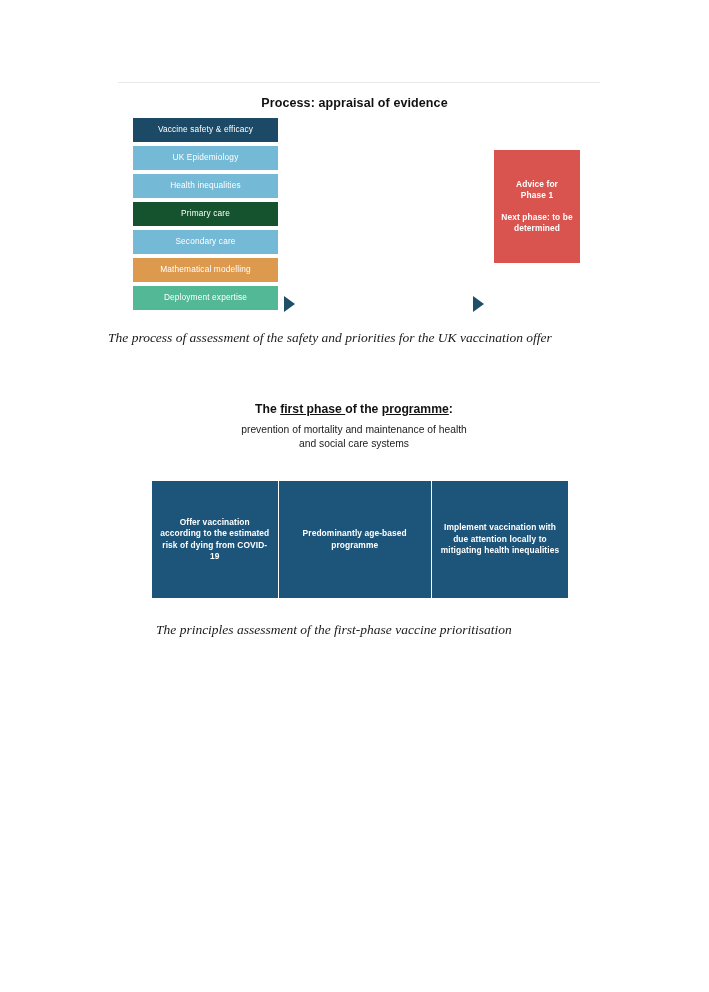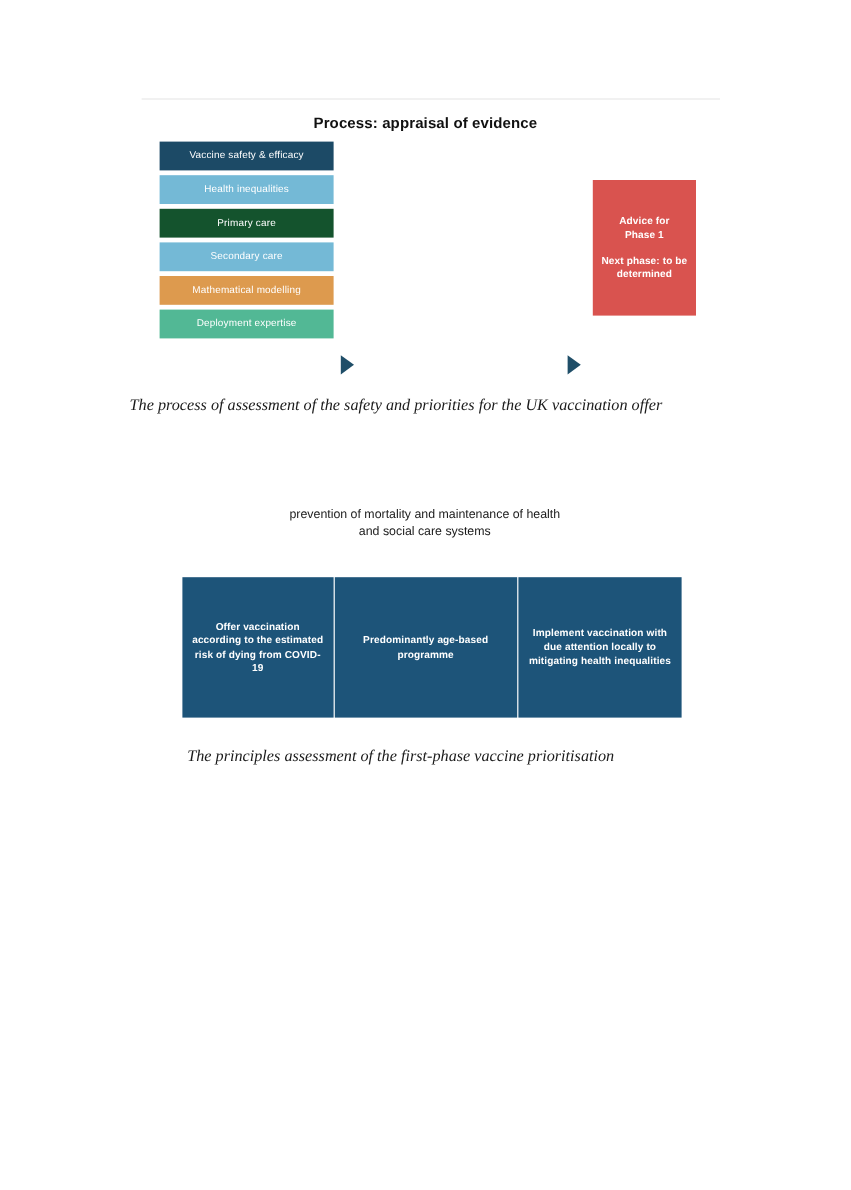--- a/index.html
+++ b/index.html
@@ -213,20 +213,21 @@
 <div class="page">
 
   <div class="top-rule"></div>
 
   <div class="fig1">
 
     <div class="fig1-title">Process: appraisal of evidence</div>
 
     <div class="stack">
       <div class="stack-box" style="background:#1c4a66">Vaccine safety &amp; efficacy</div>
+      <div class="stack-box" style="background:#74b9d6">UK Epidemiology</div>
       <div class="stack-box" style="background:#74b9d6">Health inequalities</div>
       <div class="stack-box" style="background:#14532d">Primary care</div>
       <div class="stack-box" style="background:#74b9d6">Secondary care</div>
       <div class="stack-box" style="background:#dd9a4e">Mathematical modelling</div>
       <div class="stack-box" style="background:#52b895">Deployment expertise</div>
     </div>
 
     <div class="arrow arrow-1"></div>
 
 
@@ -238,20 +239,21 @@
       <div class="advice-gap"></div>
       <div>Next phase: to be</div>
       <div>determined</div>
     </div>
   </div>
 
   <div class="caption caption-1">The process of assessment of the safety and priorities for the UK vaccination offer</div>
 
   <div class="fig2">
 
+    <div class="fig2-title"><span>The </span><span class="u">first phase </span><span>of the </span><span class="u">programme</span><span>:</span></div>
 
     <div class="fig2-sub">
       <div>prevention of mortality and maintenance of health</div>
       <div>and social care systems</div>
     </div>
 
     <div class="tri-row">
       <div class="tri-box b1">Offer vaccination according to the estimated  risk of dying from COVID-19</div>
       <div class="tri-box b2">Predominantly age-based programme</div>
       <div class="tri-box b3">Implement vaccination with due attention locally to mitigating health inequalities</div>

